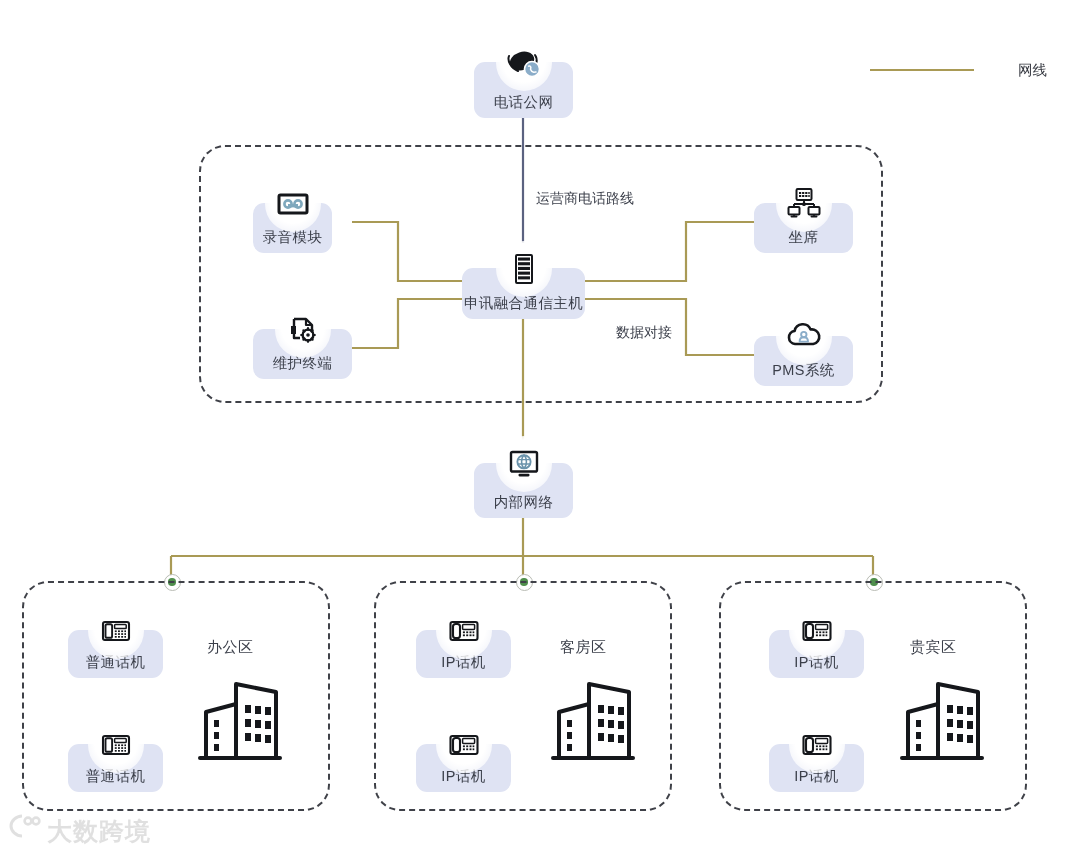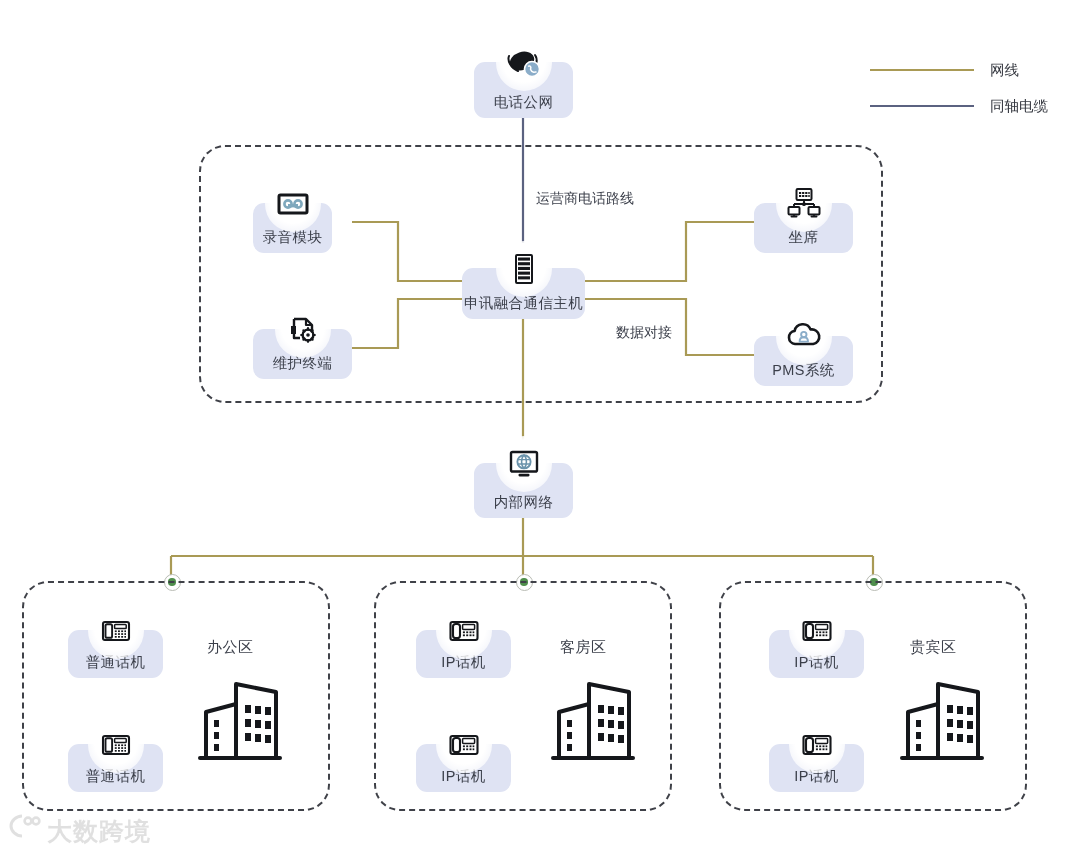--- a/index.html
+++ b/index.html
@@ -91,20 +91,21 @@
   #legend {
     position: absolute;
     right: 14px;
     top: 52px;
     width: 196px;
   }
   .legend-row {
     display: flex;
     align-items: center;
     height: 36px;
+    gap: 28px;
   }
   .legend-swatch {
     width: 104px;
     height: 0;
     border-top-width: 2.5px;
     border-top-style: solid;
     margin-right: 16px;
   }
   .legend-text {
     font-size: 14.5px;
@@ -182,24 +183,20 @@
     <path d="M171,556 L873,556" stroke="#a99a55" stroke-width="2.2" fill="none"></path>
     <path d="M171,556 L171,581" stroke="#a99a55" stroke-width="2.2" fill="none"></path>
     <path d="M523,556 L523,581" stroke="#a99a55" stroke-width="2.2" fill="none"></path>
     <path d="M873,556 L873,581" stroke="#a99a55" stroke-width="2.2" fill="none"></path>
   </svg>
 
   <div id="legend">
     <div class="legend-row">
       <span class="legend-swatch" style="border-top-color:#a99a55;"></span>
       <span class="legend-text">网线</span>
-    </div>
-    <div class="legend-row">
-      <span class="legend-swatch" style="border-top-color:#5b6280;"></span>
-      <span class="legend-text">同轴电缆</span>
     </div>
   </div>
 
   <div class="dashzone" style="left:199px; top:145px; width:684px; height:258px;"></div>
 
   <div class="node" style="left:474px; top:62px; width:99px; height:56px;">
     <span class="node-icon">
       <svg width="40" height="40" viewBox="0 0 40 40">
         <ellipse cx="18" cy="18" rx="12.5" ry="9" fill="#15171b" transform="rotate(-18 18 18)"></ellipse>
         <path d="M5 13 C3 18, 7 25, 14 28" stroke="#15171b" stroke-width="2" fill="none" stroke-linecap="round"></path>

